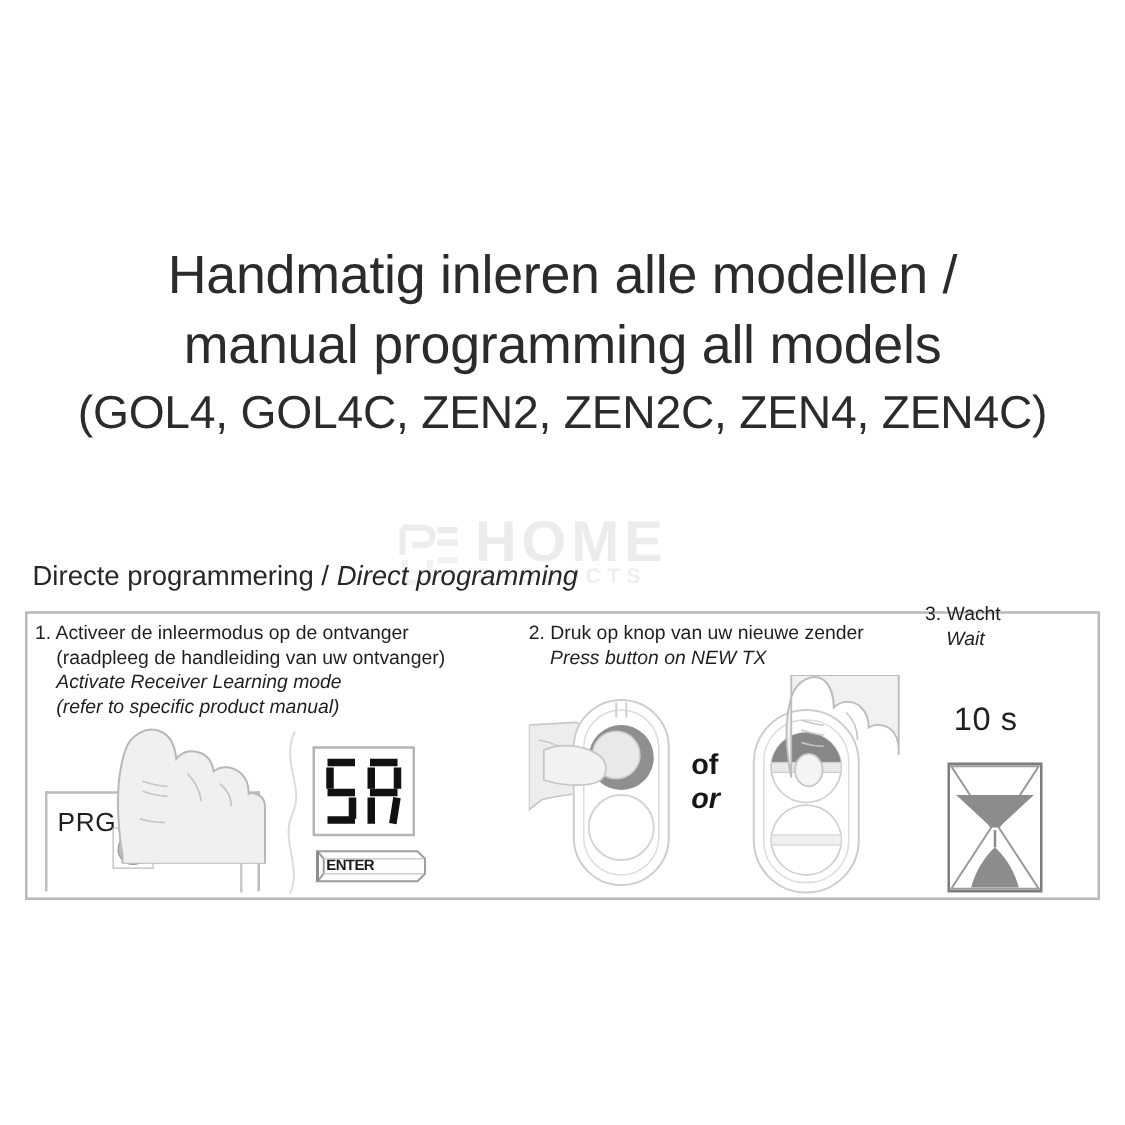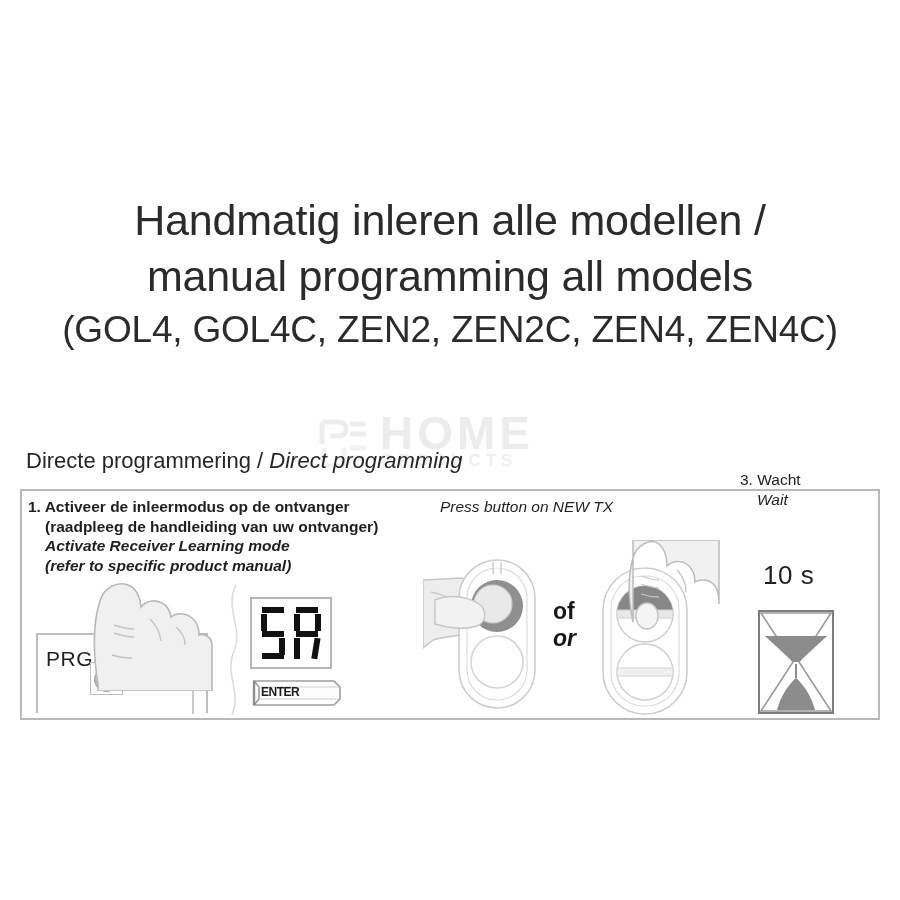--- a/index.html
+++ b/index.html
@@ -73,23 +73,23 @@
     position:absolute;left:170px;top:195px;
     width:2px;height:28px;background:#c9c9c9;
   }
 
   
   .step{position:absolute;}
   .step-line{font-size:15.5px;line-height:19.5px;color:#1f1f1f;white-space:nowrap;}
   .step-line.it{font-style:italic;}
   .indent{padding-left:17px;}
 
-  #step1{left:28px;top:497px;width:390px;font-weight:bold;}
+  #step1{left:28px;top:497px;width:390px;}
   #step2{left:423px;top:497px;width:310px;}
-  #step3{left:740px;top:470px;width:140px;}
+  #step3{left:740px;top:482px;width:140px;}
 
   
   .art1{position:absolute;left:28px;top:585px;width:340px;height:130px;}
   .rx-box{
     position:absolute;left:8px;top:48px;width:172px;height:80px;
     border-left:2px solid #bdbdbd;border-top:2px solid #bdbdbd;border-right:2px solid #bdbdbd;
     box-sizing:border-box;
   }
   .prg-label{
     position:absolute;left:18px;top:62px;
@@ -176,20 +176,24 @@
     <div class="step-line">
       <span>1.</span>
       <span>Activeer de inleermodus op de ontvanger</span>
     </div>
     <div class="step-line indent">(raadpleeg de handleiding van uw ontvanger)</div>
     <div class="step-line it indent">Activate Receiver Learning mode</div>
     <div class="step-line it indent">(refer to specific product manual)</div>
   </div>
 
   <div class="step" id="step2">
+    <div class="step-line">
+      <span>2.</span>
+      <span>Druk op knop van uw nieuwe zender</span>
+    </div>
     <div class="step-line it indent">Press button on NEW TX</div>
   </div>
 
   <div class="step" id="step3">
     <div class="step-line">
       <span>3.</span>
       <span>Wacht</span>
     </div>
     <div class="step-line it indent">Wait</div>
   </div>

